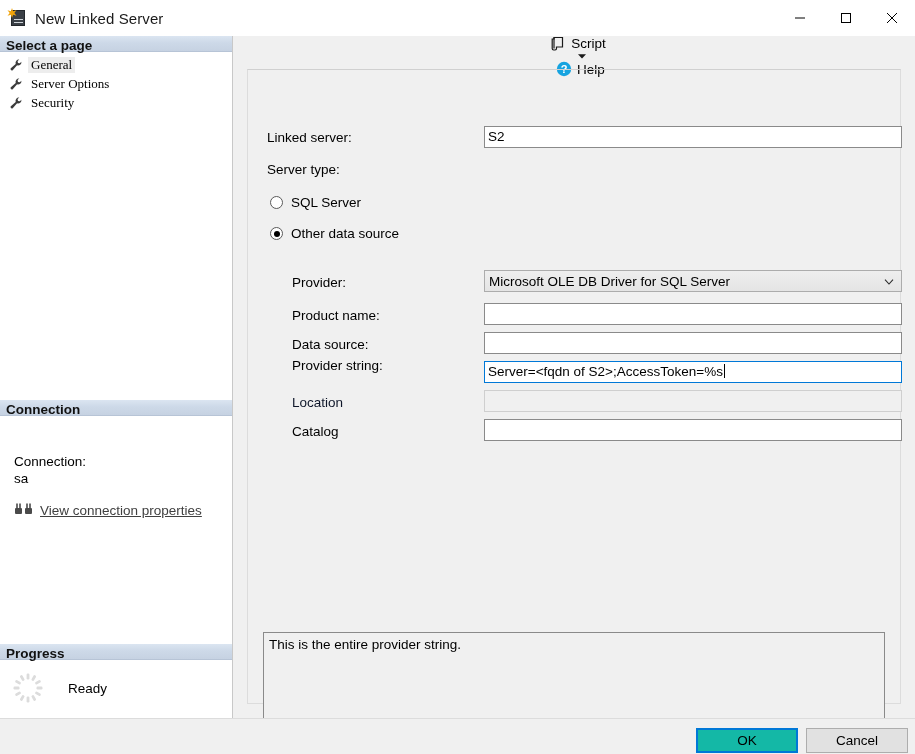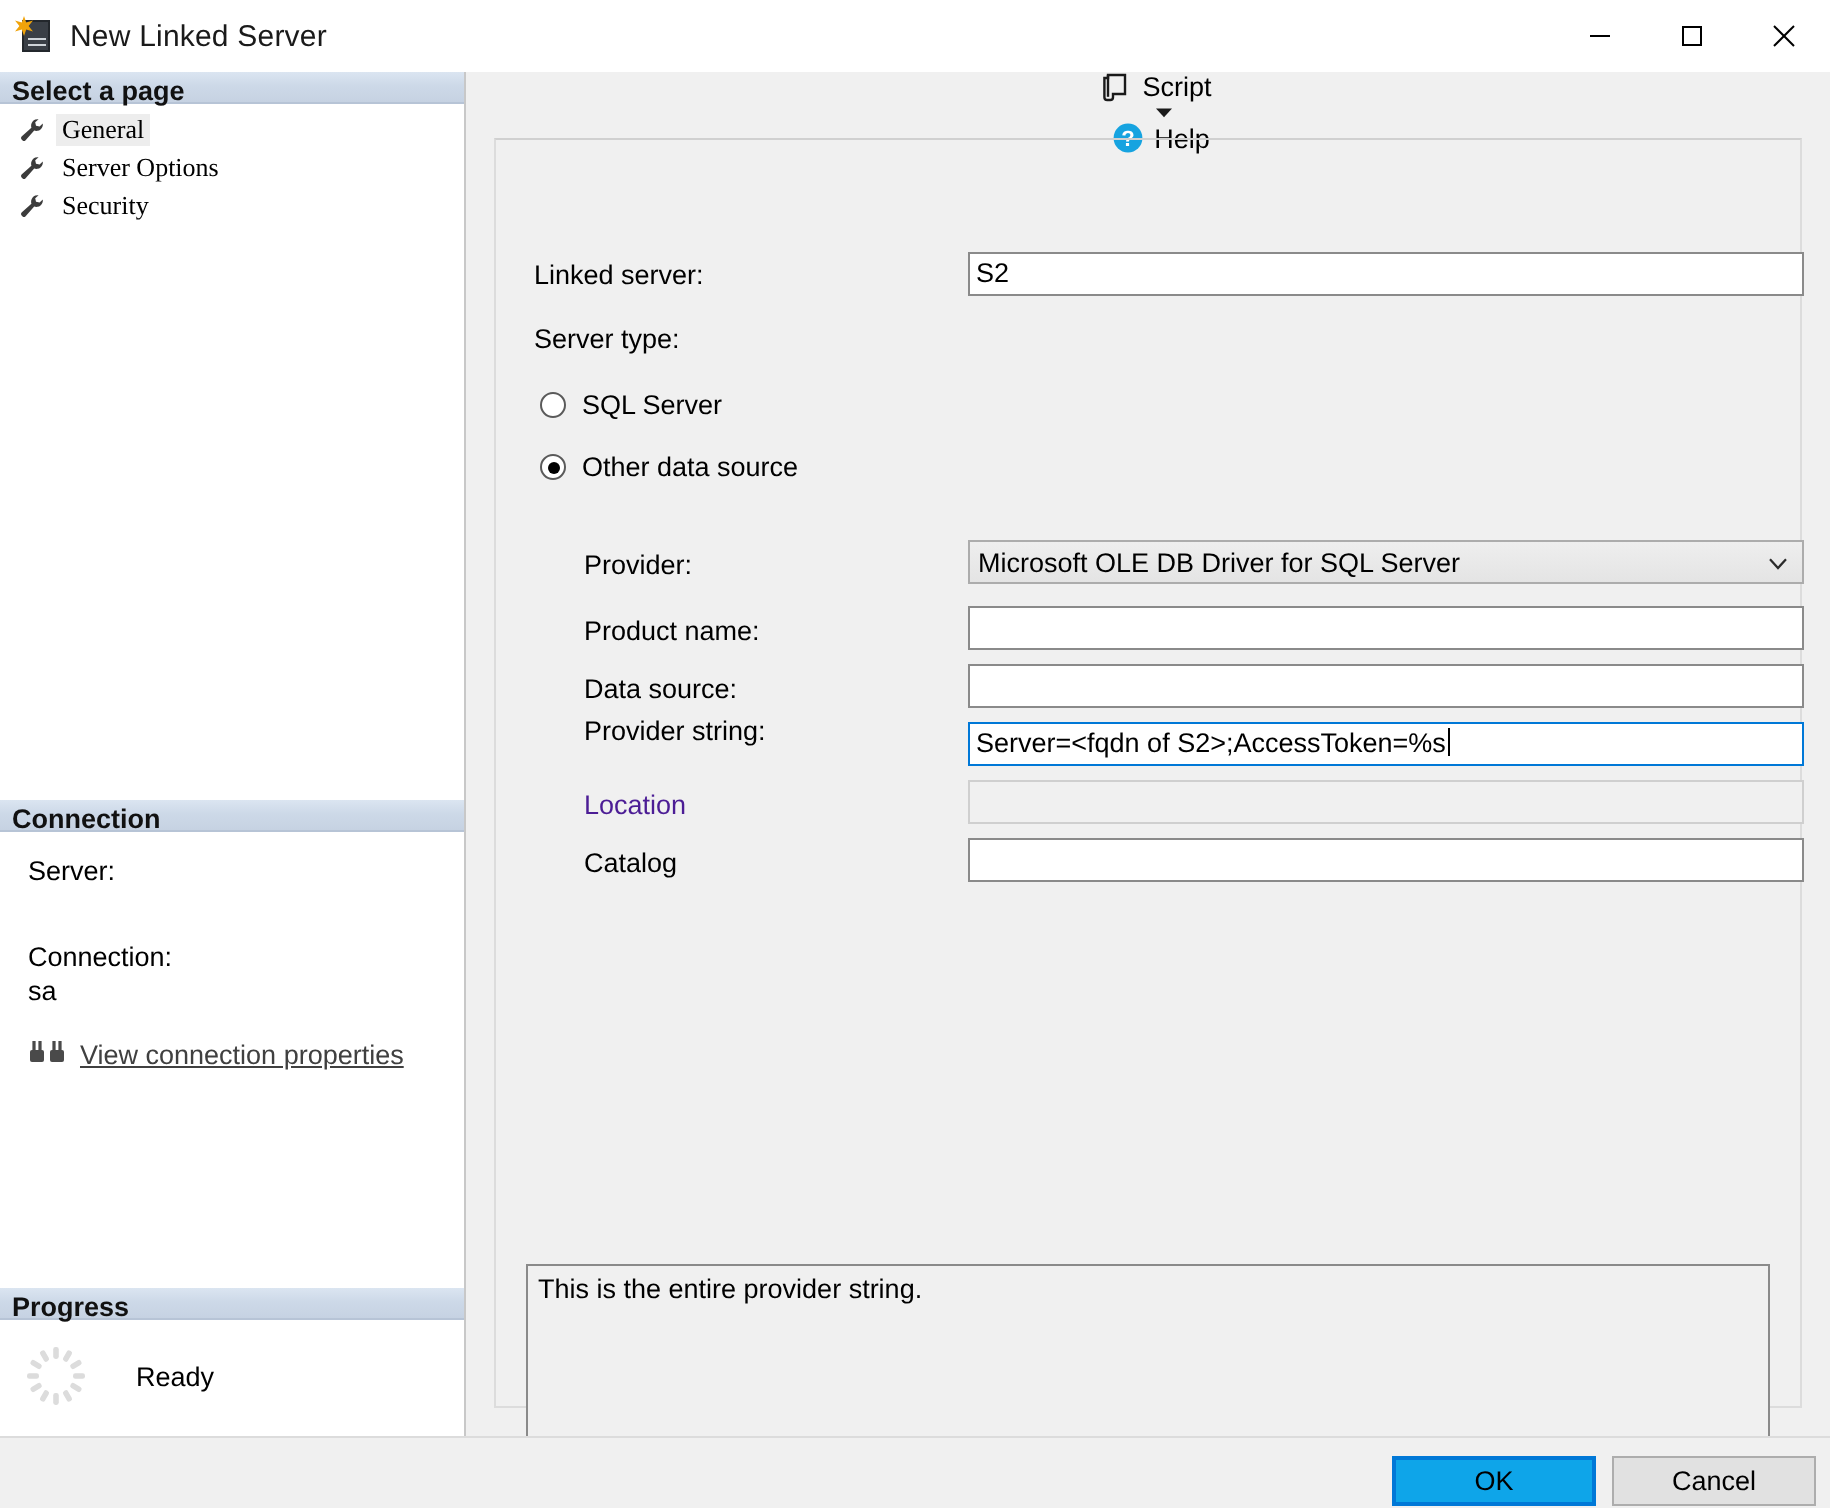--- a/index.html
+++ b/index.html
@@ -195,21 +195,21 @@
 
   
   .form-area { position: absolute; left: 0; top: 0; width: 654px; }
   .row {
     position: absolute;
     display: flex;
     align-items: center;
     height: 22px;
   }
   .lbl { font-size: 13.5px; white-space: nowrap; }
-  .lbl.disabled { color: #4c1d95; }
+  .lbl.disabled { color: #0f172a; }
 
   .tbox {
     box-sizing: border-box;
     height: 22px;
     background: #ffffff;
     border: 1px solid #8a8a8a;
     font-family: "Liberation Sans", sans-serif;
     font-size: 13.5px;
     color: #000000;
     padding: 0 3px;
@@ -297,21 +297,21 @@
     font-family: "Liberation Sans", sans-serif;
     font-size: 13.5px;
     color: #000;
     background: #e1e1e1;
     display: flex;
     align-items: center;
     justify-content: center;
   }
   .btn.default {
     border: 2px solid #0078d7;
-    background: #0ea5e9;
+    background: #14b8a6;
     left: 696px;
   }
   .btn.normal {
     border: 1px solid #adadad;
     left: 806px;
   }
 </style>
 </head>
 <body>
 
@@ -362,21 +362,20 @@
       <svg class="wrench" viewBox="0 0 14 14">
         <path d="M10.3 1.6a3.3 3.3 0 0 0-3.6 4.3L1.8 10.3a1 1 0 0 0 0 1.4l.5.5a1 1 0 0 0 1.4 0l4.4-4.9a3.3 3.3 0 0 0 4.3-3.6L10.8 5.3 9 4.9 8.6 3.1z" fill="#3c3c3c"></path>
       </svg>
       <span class="label">Security</span>
     </div>
   </div>
 
   <div class="conn-block">
     <div class="section-head">Connection</div>
     <div class="conn-body">
-      <div class="conn-label">Server:</div>
       <div class="conn-value"></div>
       <div class="conn-gap"></div>
       <div class="conn-label">Connection:</div>
       <div class="conn-value">sa</div>
       <div class="conn-link-row">
         <svg class="plug-icon" viewBox="0 0 20 16">
           <rect x="1" y="6" width="7" height="6" rx="1" fill="#4a4a4a"></rect>
           <rect x="2.2" y="1.5" width="1.6" height="4.5" fill="#4a4a4a"></rect>
           <rect x="5.2" y="1.5" width="1.6" height="4.5" fill="#4a4a4a"></rect>
           <rect x="11" y="6" width="7" height="6" rx="1" fill="#4a4a4a"></rect>

